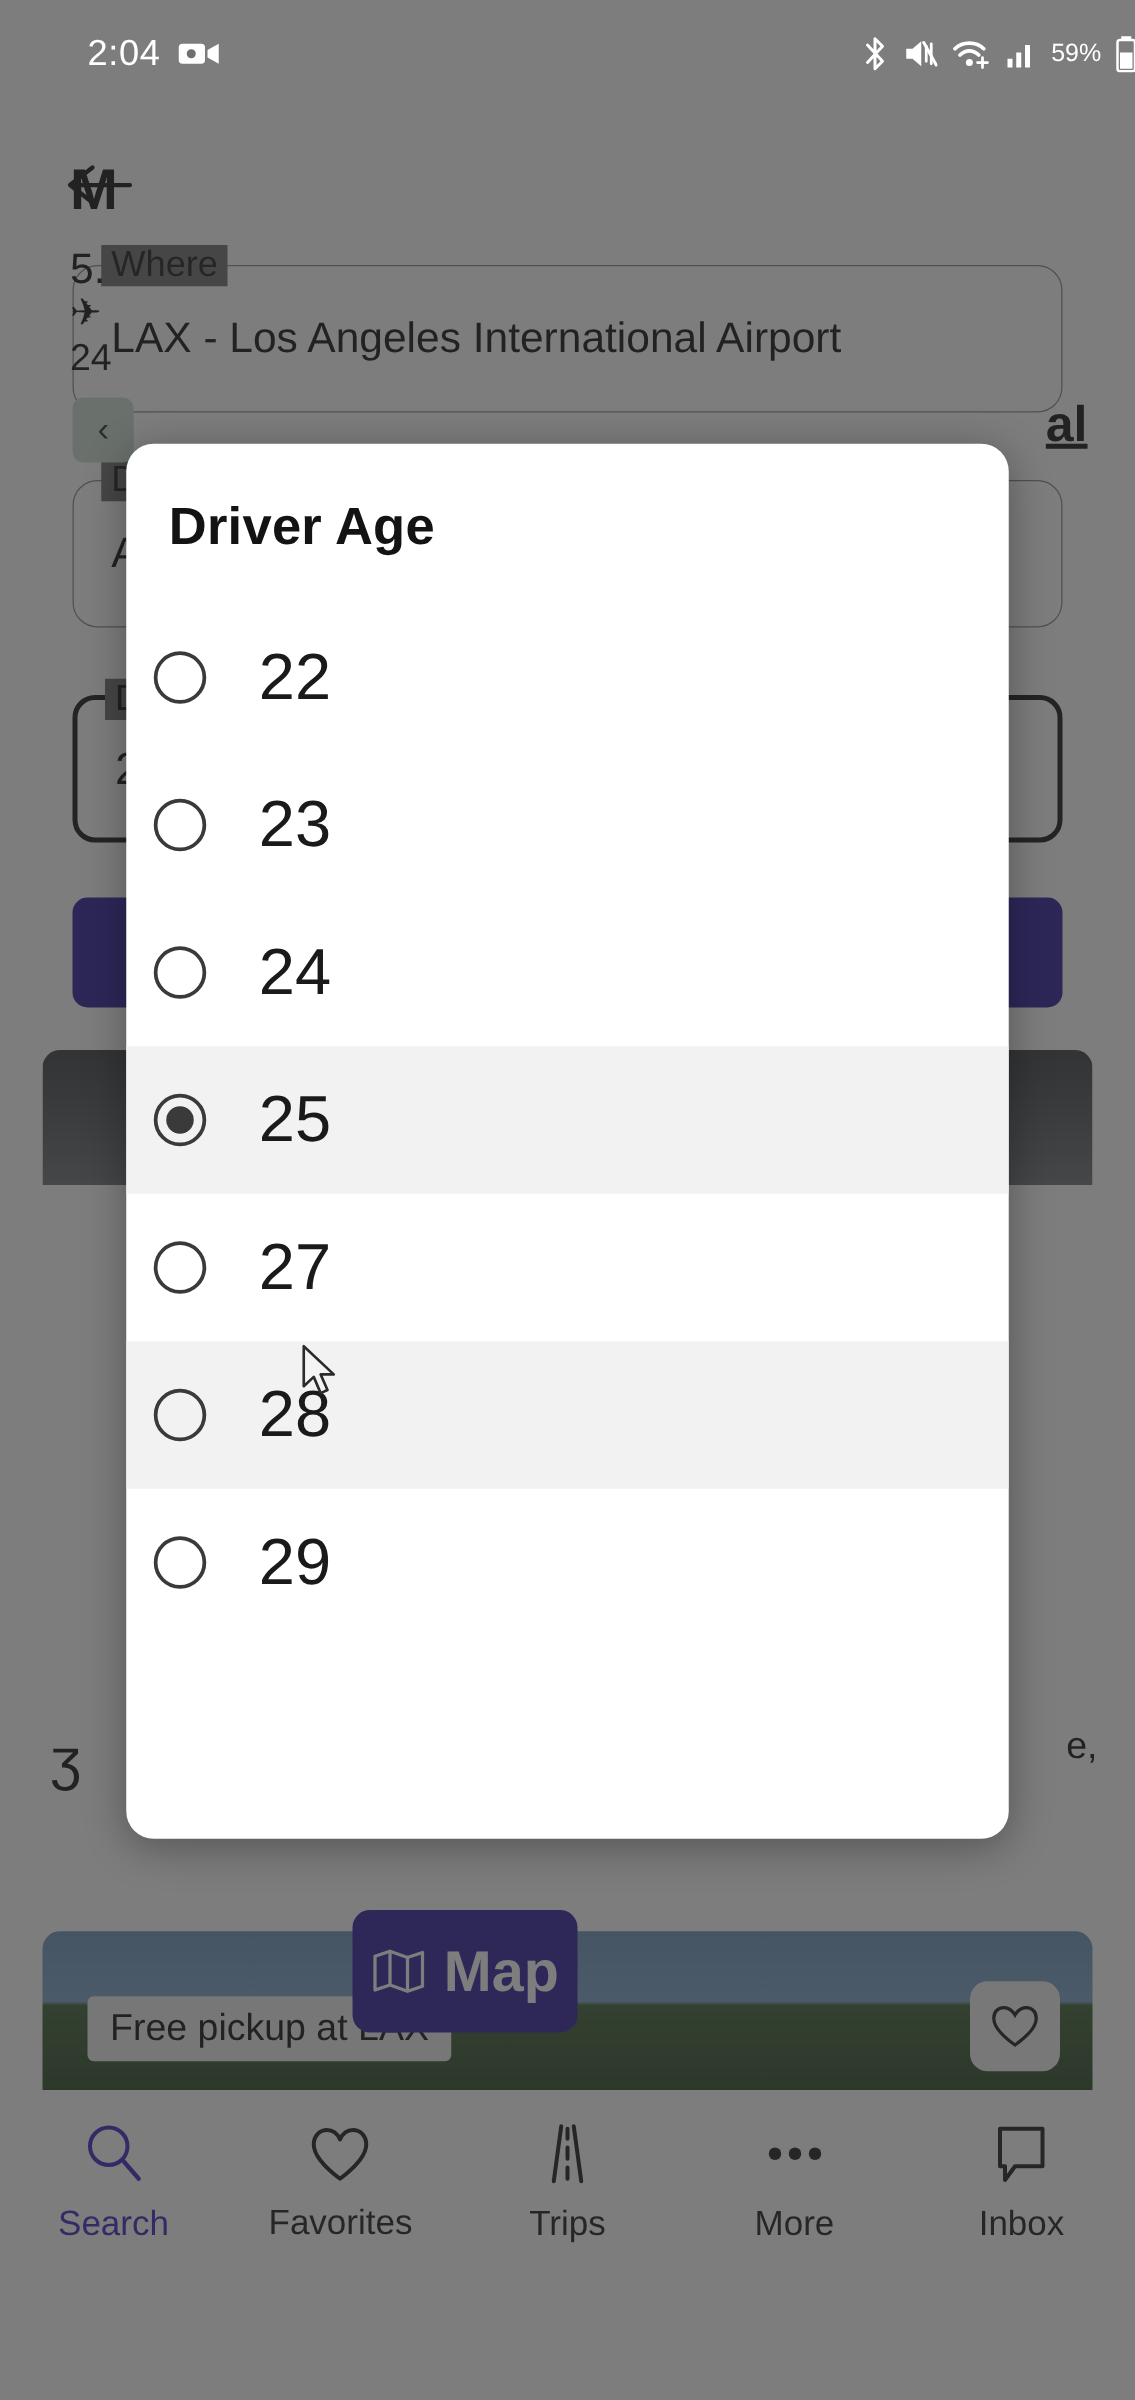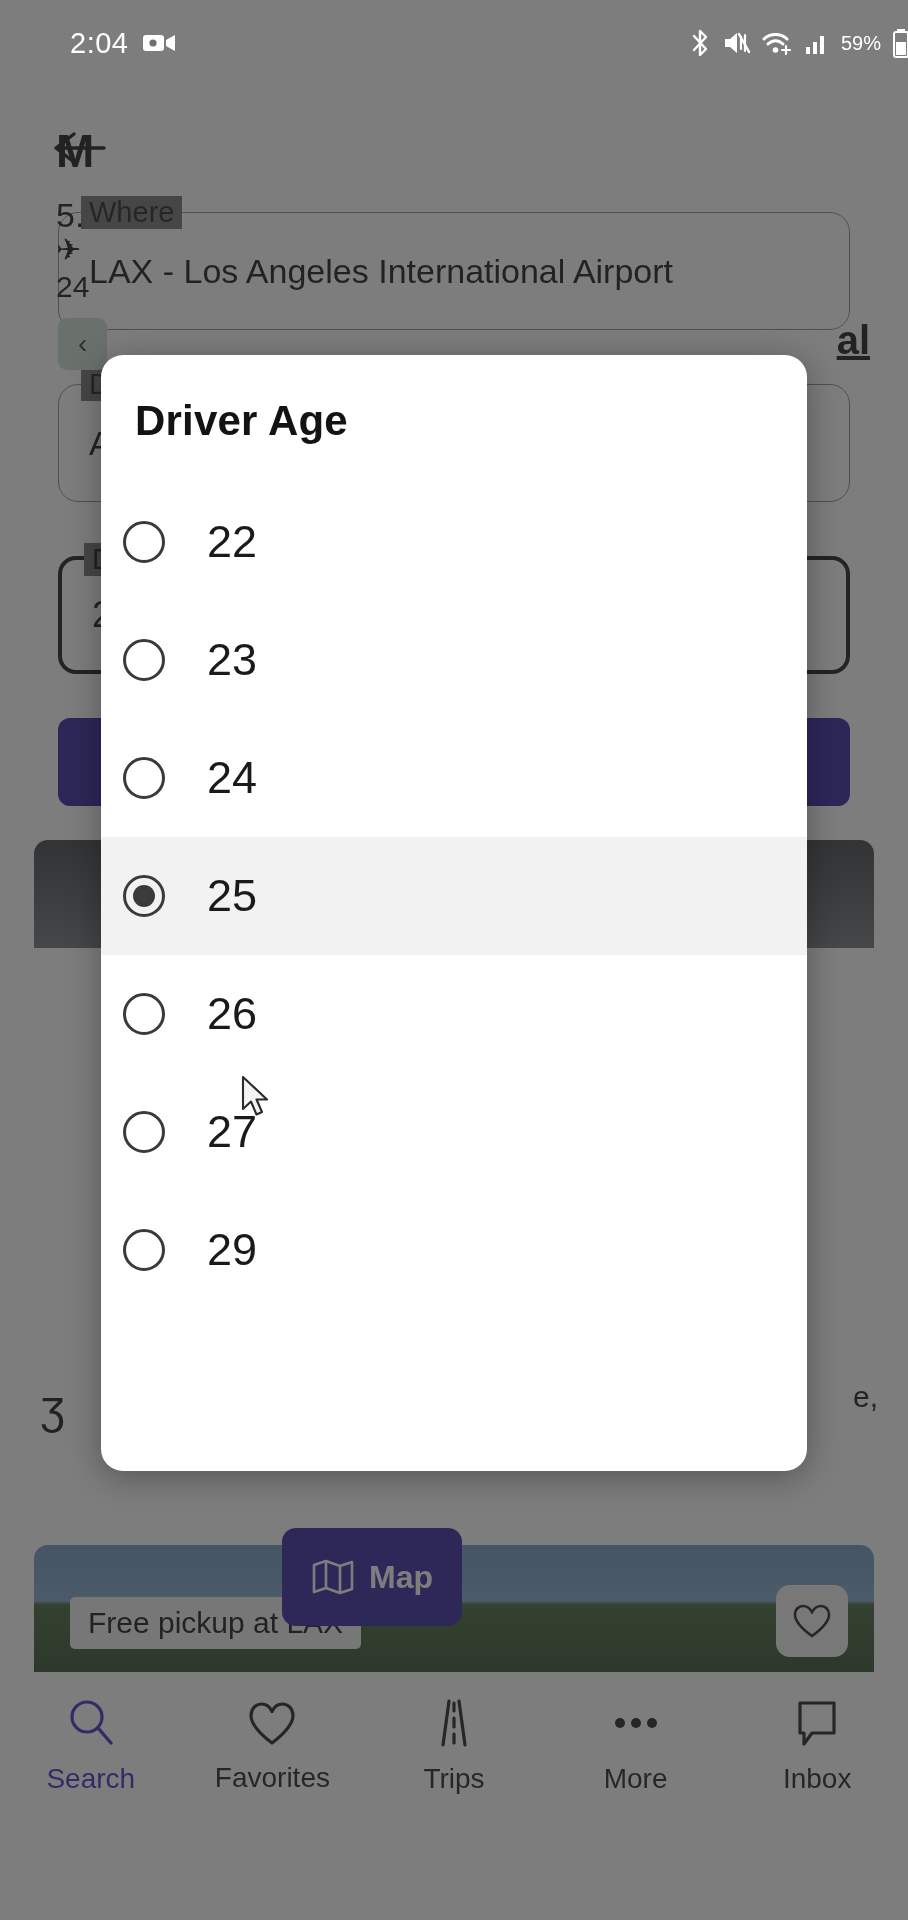--- a/index.html
+++ b/index.html
@@ -206,21 +206,21 @@
     left: 282px; top: 1528px;
     width: 180px; height: 98px;
     background: #3020a0;
     border-radius: 14px;
     display: flex;
     align-items: center;
     justify-content: center;
     gap: 14px;
     color: #ffffff;
   }
-  #map-fab .label { font-size: 32px; font-weight: bold; }
+  #map-fab .label { font-size: 46px; font-weight: bold; }
 
   
   #bottom-nav {
     position: absolute;
     left: 0; bottom: 100px;
     width: 908px; height: 148px;
     background: #ffffff;
     display: flex;
     align-items: center;
   }
@@ -289,21 +289,21 @@
   }
   .option-row .radio .dot {
     width: 22px; height: 22px;
     border-radius: 50%;
     background: #3a3a3a;
     display: none;
   }
   .option-row.selected .radio .dot { display: block; }
   .option-row .opt-label {
     margin-left: 42px;
-    font-size: 45px;
+    font-size: 52px;
     color: #1a1a1a;
   }
 
   
   #cursor {
     position: absolute;
     left: 241px; top: 1075px;
     width: 34px; height: 46px;
     pointer-events: none;
   }
@@ -485,25 +485,25 @@
           <span class="opt-label">24</span>
         </div>
         <div class="option-row selected highlight" style="height: 118px;">
           <span class="radio">
             <span class="dot"></span>
           </span>
           <span class="opt-label">25</span>
         </div>
         <div class="option-row" style="height: 118px;">
           <span class="radio"></span>
-          <span class="opt-label">26</span>
-        </div>
-        <div class="option-row" style="height: 118px;">
+          <span class="opt-label">27</span>
+        </div>
+        <div class="option-row highlight" style="height: 118px;">
           <span class="radio"></span>
-          <span class="opt-label">27</span>
+          <span class="opt-label">28</span>
         </div>
         <div class="option-row" style="height: 118px;">
           <span class="radio"></span>
           <span class="opt-label">29</span>
         </div>
       </div>
   </div>
 
   <div id="cursor">
     <svg width="34" height="46" viewBox="0 0 34 46">

